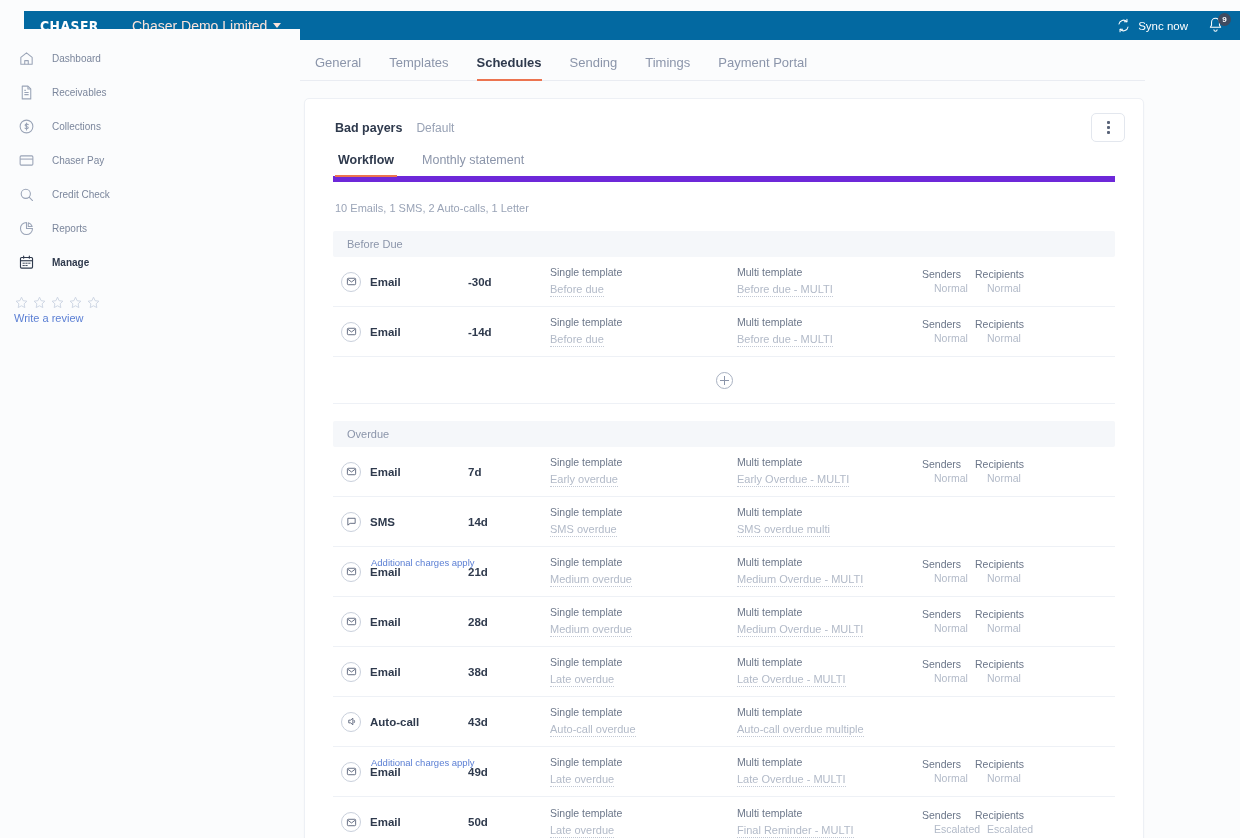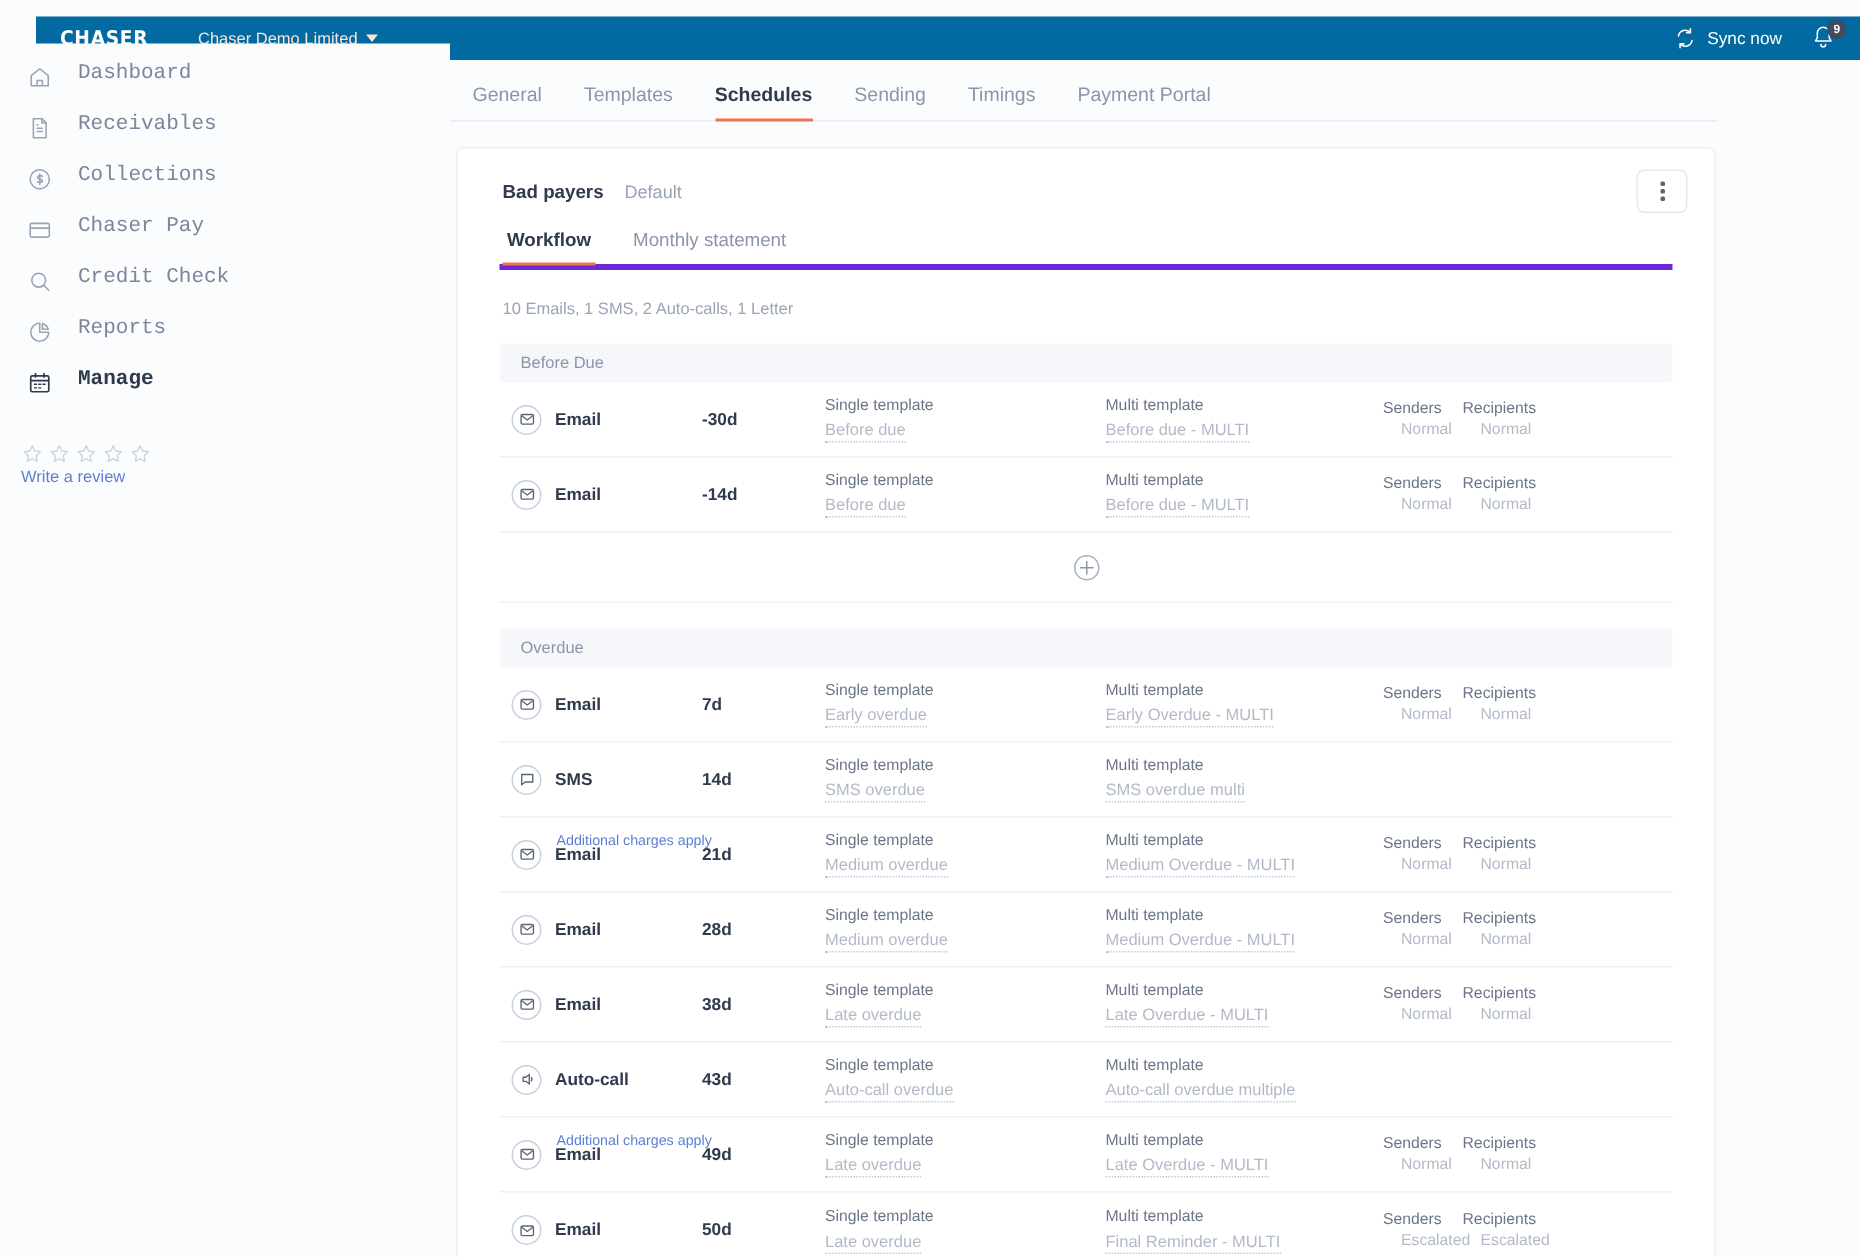--- a/index.html
+++ b/index.html
@@ -24,21 +24,21 @@
     font-weight: bold;
     font-size: 13.5px;
     letter-spacing: 0.5px;
     color: #ffffff;
     margin-left: 16px;
     transform: scaleX(0.92);
     transform-origin: left center;
   }
   .org {
     margin-left: 28px;
-    font-size: 11px;
+    font-size: 14px;
     color: #fbe3da;
     display: flex; align-items: center; gap: 6px;
   }
   .caret-down {
     width: 0; height: 0;
     border-left: 4px solid transparent;
     border-right: 4px solid transparent;
     border-top: 5px solid #fbe3da;
     display: inline-block;
   }
@@ -66,29 +66,28 @@
     opacity: .85;
   }
 
   
   .sidebar {
     position: absolute; top: 29px; left: 0;
     width: 300px; height: 809px;
     background: #fbfcfd;
   }
   .nav-item {
-    display: flex; 
+    display: flex; align-items: center;
     height: 34px;
     margin-top: 0;
     padding-left: 16px;
     gap: 16px;
     cursor: pointer;
-    font-size: 14px;
+    font-size: 10px;
     color: #7b869c;
-    font-family: Liberation Mono, monospace;
   }
   .nav-item .nav-ico { width: 20px; height: 20px; display: flex; align-items: center; justify-content: center; }
   .nav-item.active { color: #2f3a4d; font-weight: bold; }
   .nav-item.active .nav-ico svg { stroke: #2f3a4d; }
 
   .review {
     margin-top: 16px;
     padding-left: 14px;
   }
   .stars { display: flex; gap: 3px; }
@@ -151,21 +150,21 @@
     display: flex; align-items: center; justify-content: center;
     flex-direction: column; gap: 2px;
     cursor: pointer;
   }
   .kebab i { width: 3px; height: 3px; background: #5a6479; border-radius: 1px; display:block; }
 
   .subtabs {
     display: flex; gap: 22px;
     margin-top: 18px;
     padding-left: 2px;
-    border-bottom: 4px solid #6d28d9;
+    border-bottom: 6px solid #6d28d9;
   }
   .subtab {
     font-size: 12.5px; color: #8b95aa;
     padding: 0 3px 9px 3px;
     position: relative; cursor: pointer;
   }
   .subtab.active { color: #2f3a4d; font-weight: bold; }
   .subtab.active:after {
     content: ""; position: absolute; left: 0; right: 0; bottom: -1px;
     height: 2.5px; background: #ec7450;

